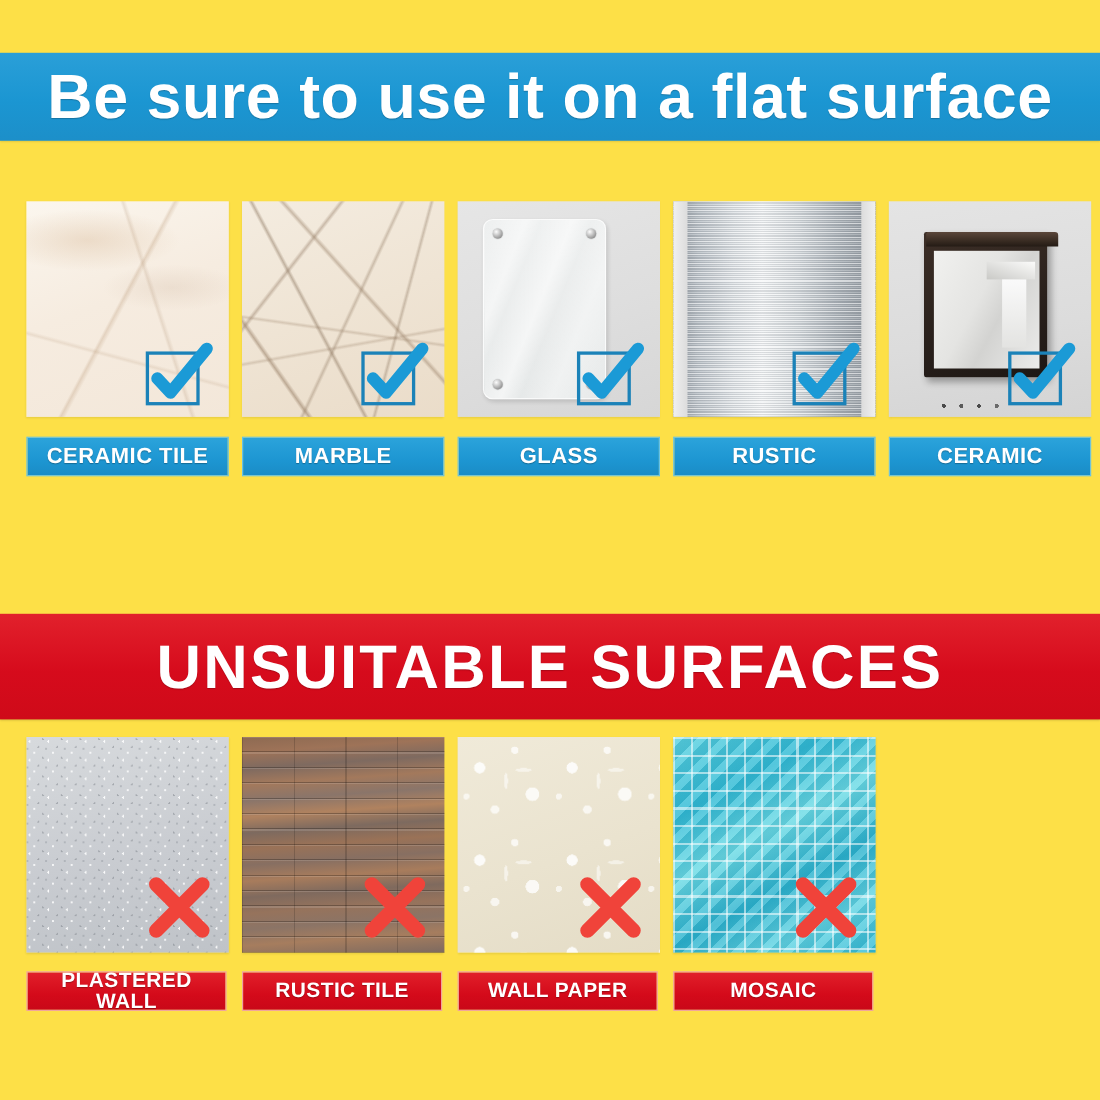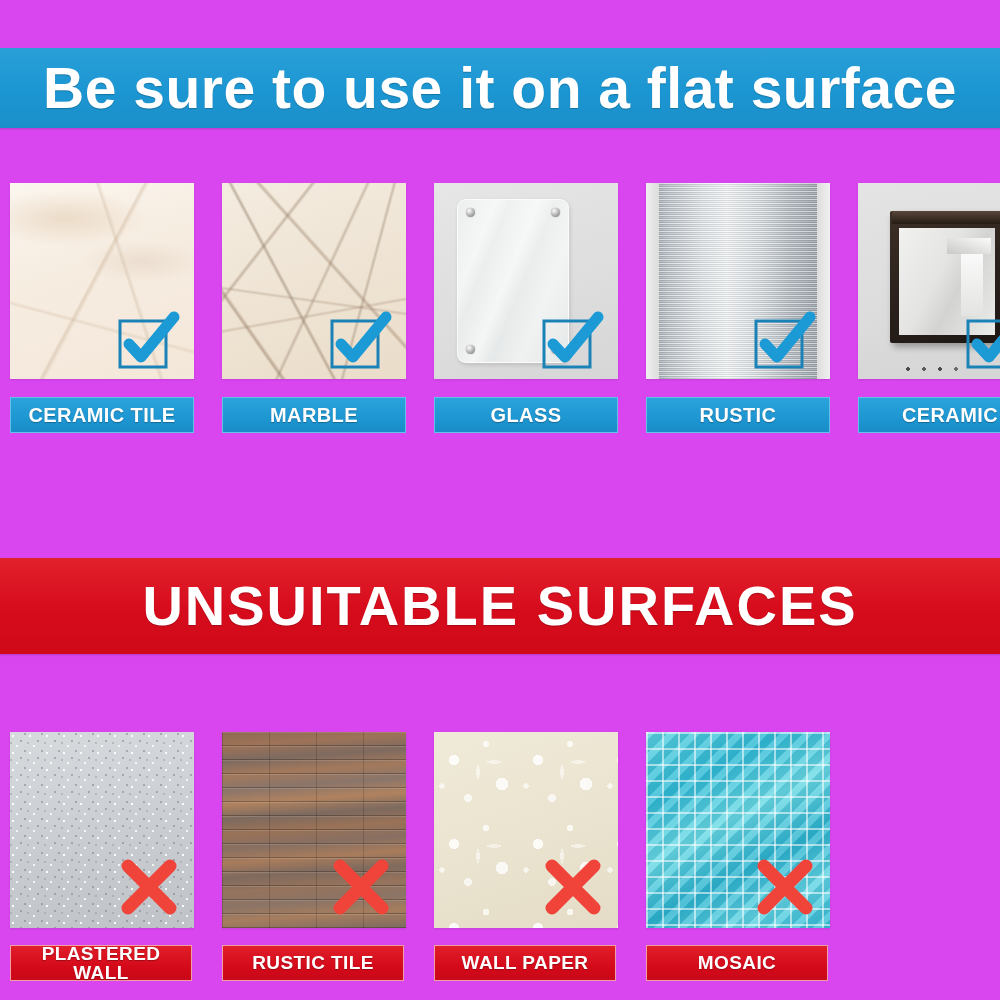--- a/index.html
+++ b/index.html
@@ -9,21 +9,21 @@
     height: 1000px;
     background: #e7e7e7;
     font-family: "Liberation Sans", sans-serif;
     overflow: hidden;
   }
 
   .page {
     position: relative;
     width: 1000px;
     height: 1000px;
-    background: #d946ef;
+    background: #fde047;
   }
 
   
   .banner {
     position: absolute;
     left: 0;
     width: 1000px;
     display: flex;
     align-items: center;
     justify-content: center;
@@ -56,25 +56,25 @@
     line-height: 58px;
     letter-spacing: 2px;
   }
 
   
   .row {
     position: absolute;
     left: 0;
     width: 1000px;
     display: flex;
-    gap: 28px;
-    padding: 0 10px;
+    gap: 12px;
+    padding: 0 24px;
   }
   .row-top  { top: 183px; }
-  .row-bot  { top: 732px; }
+  .row-bot  { top: 670px; }
 
   .cell {
     width: 184px;
     display: flex;
     flex-direction: column;
   }
 
   .thumb {
     position: relative;
     width: 184px;

